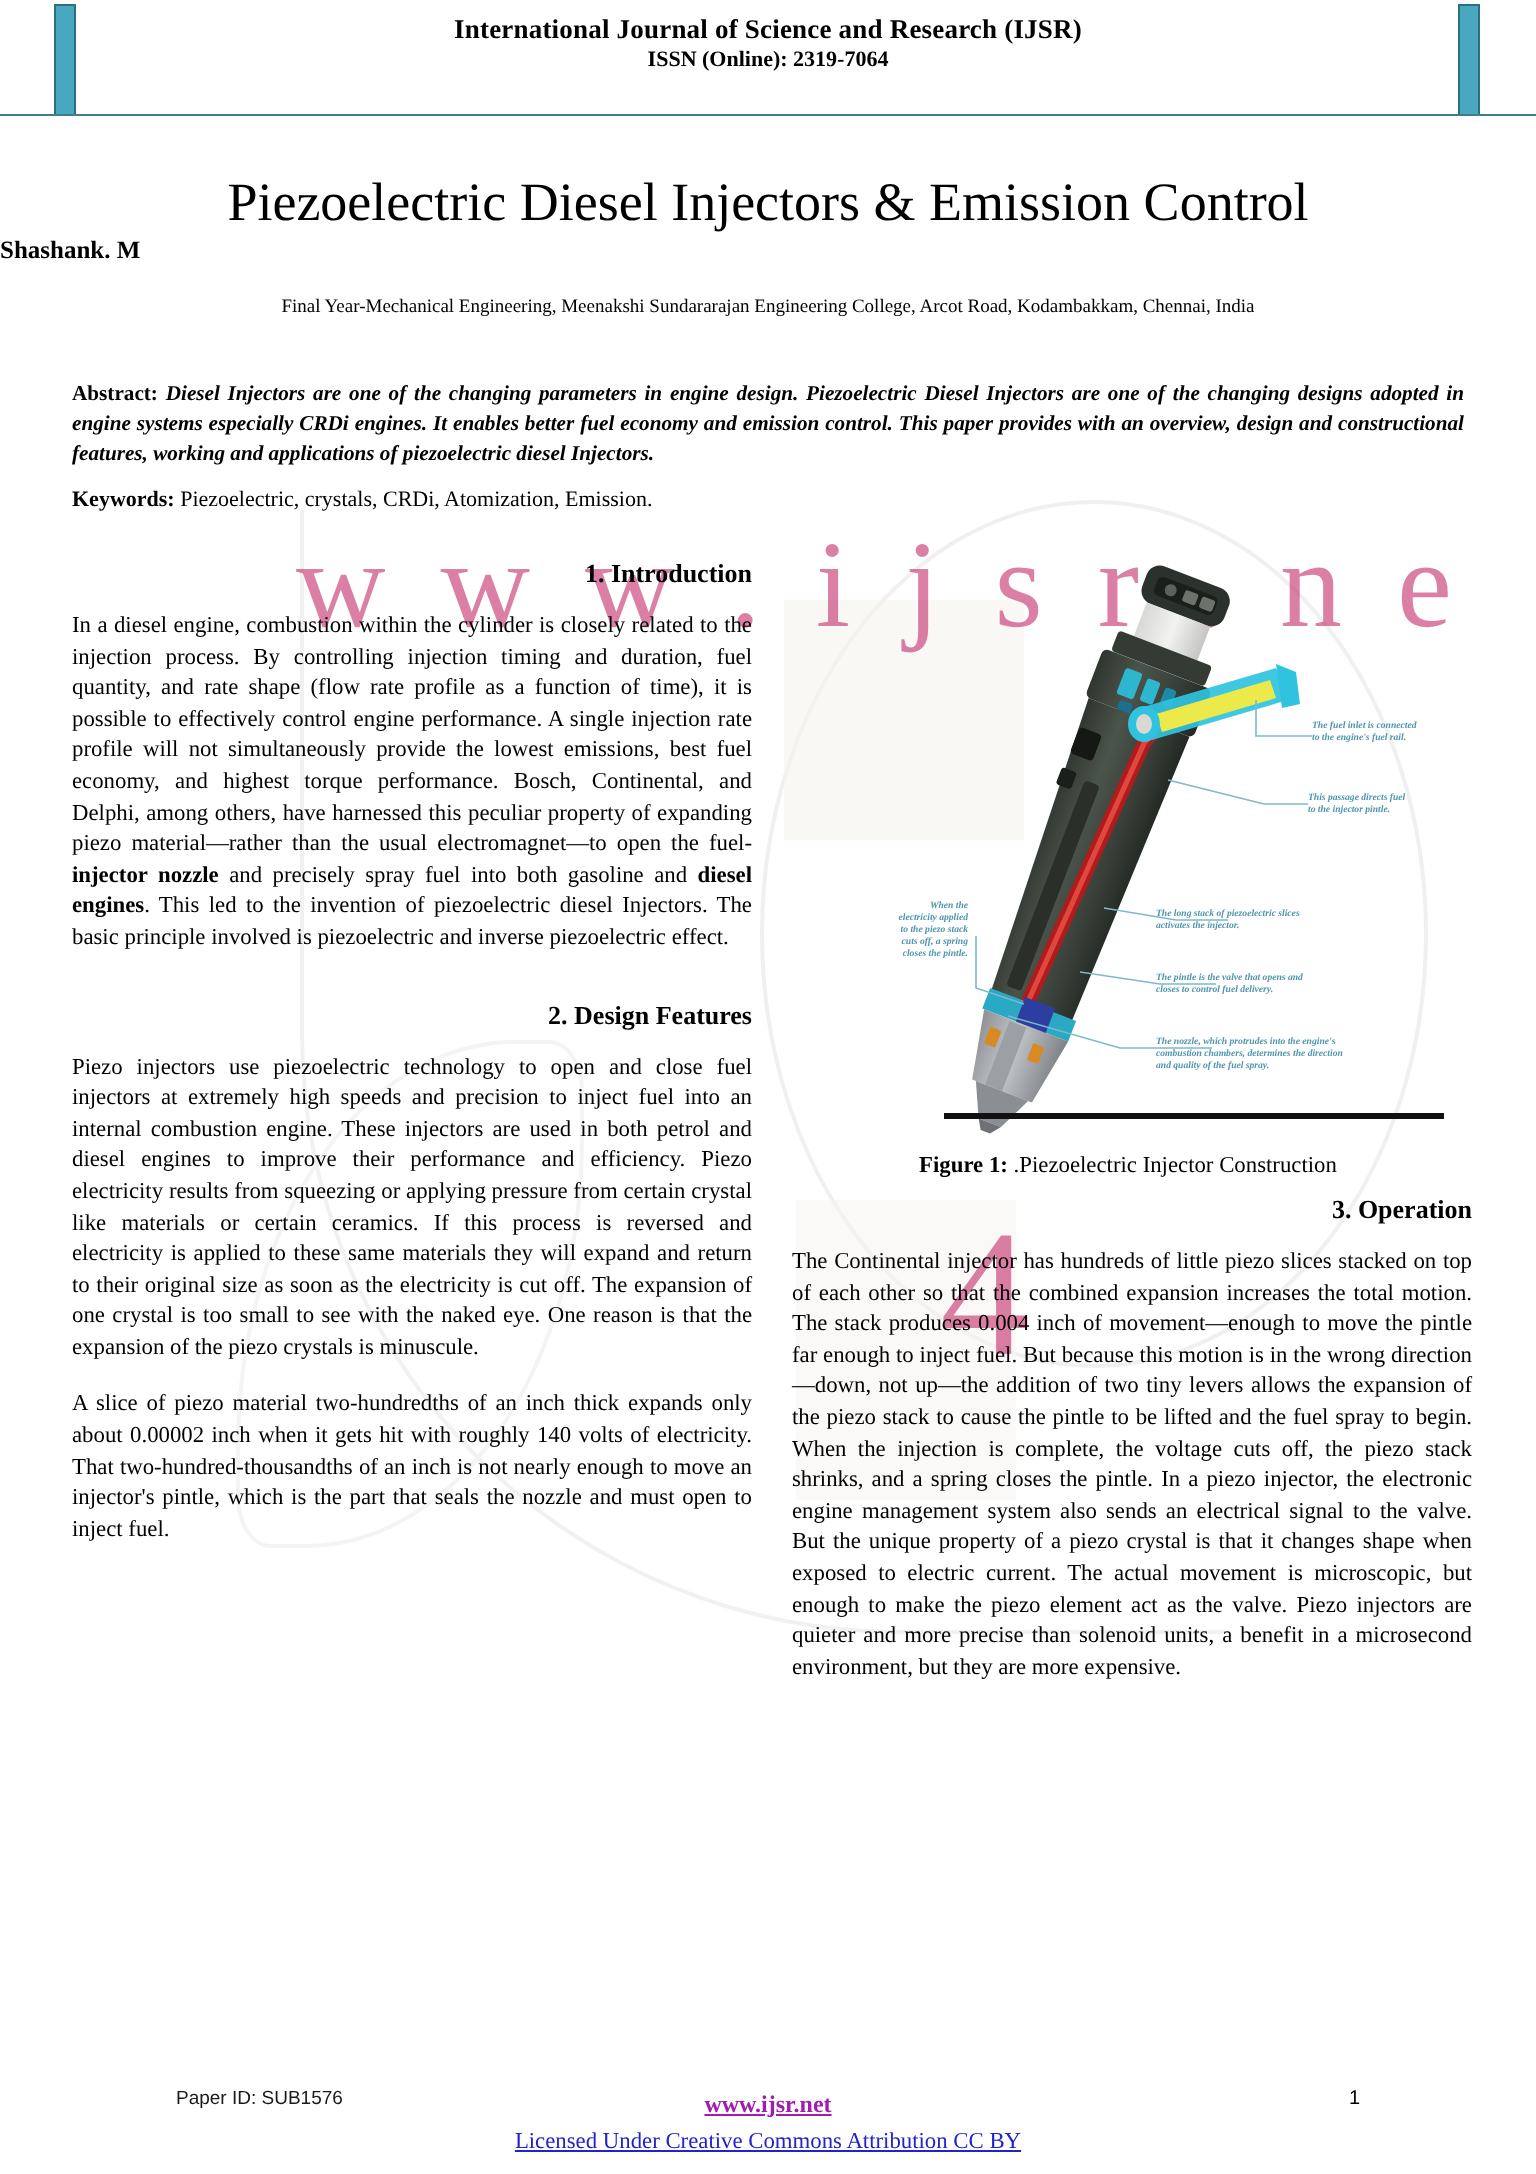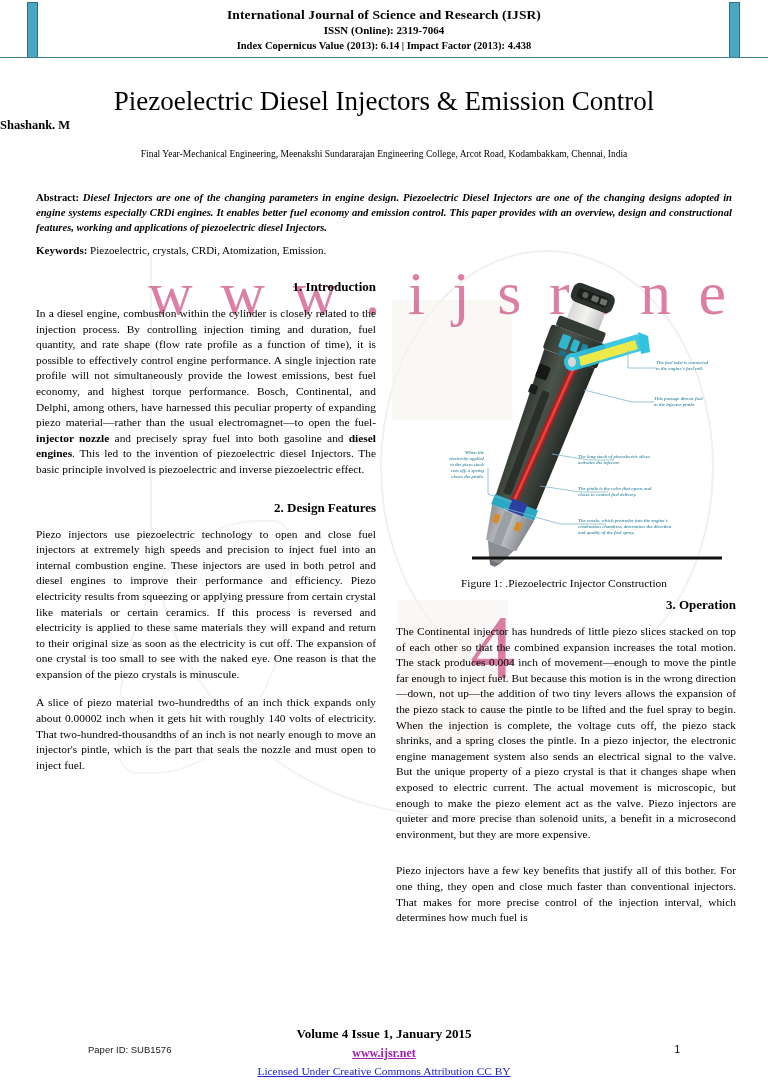--- a/index.html
+++ b/index.html
@@ -205,21 +205,21 @@
     position: relative;
     width: 344px;
     height: 302px;
   }
   .fig-caption {
     text-align: center;
     font-size: 11.4px;
     line-height: 15px;
     margin-top: 2px;
   }
-  .fig-caption .lbl { font-weight: normal; }
+  .fig-caption .lbl { font-weight: bold; }
 
   
   .footer {
     position: absolute;
     left: 0; right: 0; bottom: 8px;
     text-align: center;
     z-index: 3;
   }
   .foot-vol {
     font-size: 13px;
@@ -267,21 +267,20 @@
   <div class="wm-text wm-a">w w w . i j s r . n e</div>
   <div class="wm-text wm-b">4</div>
 </div>
 
 <div class="masthead">
   <div class="mast-bar left"></div>
   <div class="mast-bar right"></div>
   <div class="mast-lines">
     <div class="mast-title">International Journal of Science and Research (IJSR)</div>
     <div class="mast-issn">ISSN (Online): 2319-7064</div>
-    <div class="mast-index">Index Copernicus Value (2013): 6.14 | Impact Factor (2013): 4.438</div>
   </div>
   <div class="mast-rule"></div>
 </div>
 
 <h1 class="paper-title">Piezoelectric Diesel Injectors &amp; Emission Control</h1>
 <div class="author">Shashank. M</div>
 <div class="affiliation">Final Year-Mechanical Engineering, Meenakshi Sundararajan Engineering College, Arcot Road, Kodambakkam, Chennai, India</div>
 
 <div class="abstract">
   <span class="lbl">Abstract:</span>
@@ -422,22 +421,20 @@
 
 <div class="col right">
   <h2 class="section">
     <span class="num">3.</span>
     <span>Operation</span>
   </h2>
   <p class="body">The Continental injector has hundreds of little piezo slices stacked on top of each other so that the combined expansion increases the total motion. The stack produces 0.004 inch of movement—enough to move the pintle far enough to inject fuel. But because this motion is in the wrong direction—down, not up—the addition of two tiny levers allows the expansion of the piezo stack to cause the pintle to be lifted and the fuel spray to begin. When the injection is complete, the voltage cuts off, the piezo stack shrinks, and a spring closes the pintle. In a piezo injector, the electronic engine management system also sends an electrical signal to the valve. But the unique property of a piezo crystal is that it changes shape when exposed to electric current. The actual movement is microscopic, but enough to make the piezo element act as the valve. Piezo injectors are quieter and more precise than solenoid units, a benefit in a microsecond environment, but they are more expensive.</p>
 
   <div class="spacer-sm"></div>
 
-  <p class="body">Piezo injectors have a few key benefits that justify all of this bother. For one thing, they open and close much faster than conventional injectors. That makes for more precise control of the injection interval, which determines how much fuel is</p>
 </div>
 
 <div class="footer">
-  <div class="foot-vol">Volume 4 Issue 1, January 2015</div>
   <a class="foot-url" href="#">www.ijsr.net</a>
   <div><a class="foot-lic" href="#">Licensed Under Creative Commons Attribution CC BY</a></div>
 </div>
 <div class="paper-id">Paper ID: SUB1576</div>
 <div class="page-no">1</div>
 
 </body></html>

